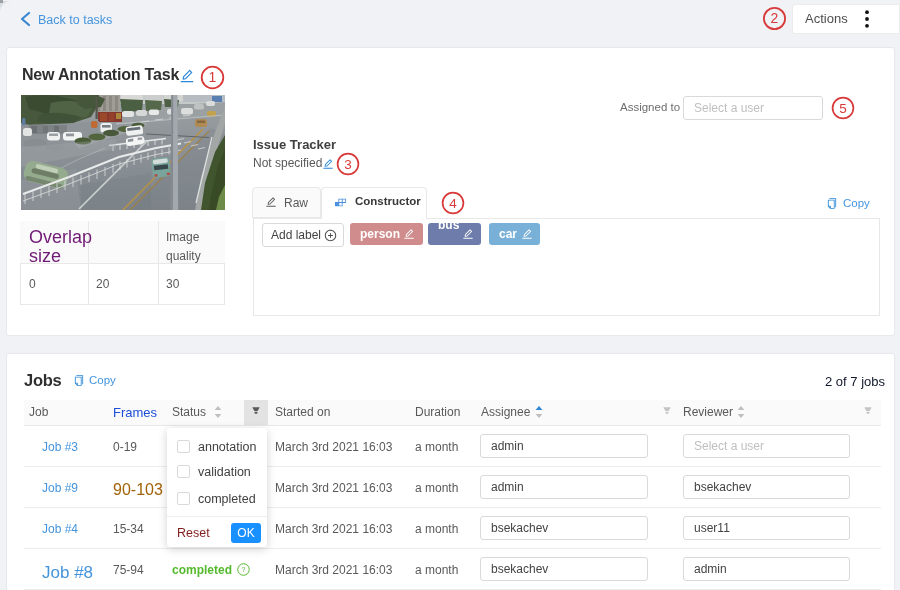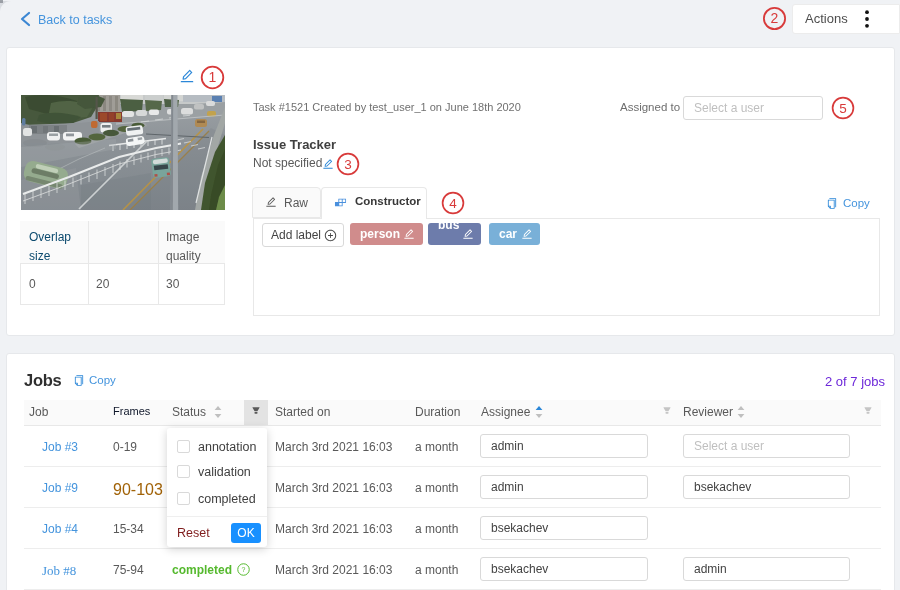--- a/index.html
+++ b/index.html
@@ -33,20 +33,21 @@
       <circle cx="3" cy="16.8" r="1.9" fill="#111"></circle>
   </svg>
 
   <svg class="numcircle" style="left:762px;top:6px" width="25" height="25" viewBox="0 0 25 25">
     <circle cx="12.5" cy="12.5" r="10.6" fill="none" stroke="#d83a3a" stroke-width="1.8"></circle>
     <text x="12.5" y="17.3" text-anchor="middle" font-size="14" fill="#d83a3a" font-family="Liberation Sans">2</text>
   </svg>
 
   <div class="card" style="left:6px;top:47px;width:889px;height:289px;"></div>
 
+  <div class="abs" style="left:22px;top:66px;font-size:16px;font-weight:bold;letter-spacing:-0.2px;color:#2f2f2f;">New Annotation Task</div>
   <svg class="abs" style="left:179px;top:68px" width="16" height="16" viewBox="0 0 1024 1024">
     <path fill="#2b87d8" d="M257.7 752c2 0 4-.2 6-.5L431.9 722c2-.4 3.9-1.3 5.3-2.8l423.9-423.9a9.96 9.96 0 000-14.1L694.9 114.9c-1.9-1.9-4.4-2.9-7.1-2.9s-5.2 1-7.1 2.9L256.8 538.8c-1.5 1.5-2.4 3.3-2.8 5.3l-29.5 168.2a33.5 33.5 0 009.4 29.8c6.6 6.4 14.9 9.9 23.8 9.9zm67.4-174.4L687.8 215l73.3 73.3-362.7 362.6-88.9 15.7 15.6-89zM880 836H144c-17.7 0-32 14.3-32 32v36c0 4.4 3.6 8 8 8h784c4.4 0 8-3.6 8-8v-36c0-17.7-14.3-32-32-32z"></path>
   </svg>
   <svg class="numcircle" style="left:200px;top:65px" width="25" height="25" viewBox="0 0 25 25">
     <circle cx="12.5" cy="12.5" r="10.8" fill="none" stroke="#d83a3a" stroke-width="1.8"></circle>
     <text x="12.5" y="17.3" text-anchor="middle" font-size="14" fill="#d83a3a" font-family="Liberation Sans">1</text>
   </svg>
 
   <svg class="abs" style="left:21px;top:95px" width="204" height="115" viewBox="0 0 204 115">
     <defs>
@@ -232,27 +233,26 @@
     <path d="M125,39 L188,42.5" stroke="#5a6065" stroke-width="1.1" fill="none" opacity="0.9"></path>
     <polygon points="150.3,0 156.5,0 157.2,115 149.8,115" fill="#a2a8ad"></polygon>
     <polygon points="150.3,0 152.2,0 151.9,115 149.8,115" fill="#83898f"></polygon>
     </g>
   </svg>
 
   <div class="abs" style="left:20px;top:221px;width:205px;height:84px;border:1px solid #e8e8e8;background:#fff;"></div>
   <div class="abs" style="left:20px;top:221px;width:205px;height:43px;background:#fafafa;border-bottom:1px solid #e8e8e8;"></div>
   <div class="abs" style="left:88px;top:221px;width:1px;height:84px;background:#e8e8e8;"></div>
   <div class="abs" style="left:158px;top:221px;width:1px;height:84px;background:#e8e8e8;"></div>
-  <div class="abs" style="left:29px;top:228px;width:52px;font-size:12px;line-height:19px;color:#0c4a6e;">Overlap size</div>
+  <div class="abs" style="left:29px;top:228px;width:52px;font-size:18px;line-height:19px;color:#701a75;">Overlap size</div>
   <div class="abs" style="left:166px;top:228px;width:52px;font-size:12px;line-height:19px;color:#595959;">Image quality</div>
   <div class="abs" style="left:29px;top:277px;font-size:12px;color:#595959;">0</div>
   <div class="abs" style="left:96px;top:277px;font-size:12px;color:#595959;">20</div>
   <div class="abs" style="left:166px;top:277px;font-size:12px;color:#595959;">30</div>
 
-  <div class="abs" style="left:253px;top:101px;font-size:11px;color:#707070;">Task #1521 Created by test_user_1 on June 18th 2020</div>
   <div class="abs" style="left:620px;top:101px;font-size:11.5px;color:#6e6e6e;">Assigned to</div>
   <div class="sel" style="left:683px;top:96px;width:140px;height:24px;">
       <span class="ph">Select a user</span>
     </div>
   <svg class="numcircle" style="left:830.5px;top:95.5px" width="24" height="24" viewBox="0 0 24 24">
     <circle cx="12" cy="12" r="10.4" fill="none" stroke="#d83a3a" stroke-width="1.7"></circle>
     <text x="12" y="16.5" text-anchor="middle" font-size="13.5" fill="#d83a3a" font-family="Liberation Sans">5</text>
   </svg>
 
   <div class="abs" style="left:253px;top:137px;font-size:13px;font-weight:bold;color:#404040;">Issue Tracker</div>
@@ -309,26 +309,26 @@
   <svg class="abs" style="left:521px;top:228px" width="12" height="12" viewBox="0 0 1024 1024">
     <path fill="#fff" d="M257.7 752c2 0 4-.2 6-.5L431.9 722c2-.4 3.9-1.3 5.3-2.8l423.9-423.9a9.96 9.96 0 000-14.1L694.9 114.9c-1.9-1.9-4.4-2.9-7.1-2.9s-5.2 1-7.1 2.9L256.8 538.8c-1.5 1.5-2.4 3.3-2.8 5.3l-29.5 168.2a33.5 33.5 0 009.4 29.8c6.6 6.4 14.9 9.9 23.8 9.9zm67.4-174.4L687.8 215l73.3 73.3-362.7 362.6-88.9 15.7 15.6-89zM880 836H144c-17.7 0-32 14.3-32 32v36c0 4.4 3.6 8 8 8h784c4.4 0 8-3.6 8-8v-36c0-17.7-14.3-32-32-32z"></path>
   </svg>
 
   <div class="card" style="left:6px;top:353px;width:889px;height:250px;"></div>
   <div class="abs" style="left:24px;top:371px;font-size:16.5px;font-weight:bold;letter-spacing:-0.3px;color:#2f2f2f;">Jobs</div>
   <svg class="abs" style="left:73px;top:374px" width="12" height="13" viewBox="0 0 1024 1024">
     <path fill="#2b87d8" d="M832 64H296c-4.4 0-8 3.6-8 8v56c0 4.4 3.6 8 8 8h496v688c0 4.4 3.6 8 8 8h56c4.4 0 8-3.6 8-8V96c0-17.7-14.3-32-32-32zM704 192H192c-17.7 0-32 14.3-32 32v530.7c0 8.5 3.4 16.6 9.4 22.6l173.3 173.3c2.2 2.2 4.7 4 7.4 5.5v1.9h4.2c3.5 1.3 7.2 2 11 2H704c17.7 0 32-14.3 32-32V224c0-17.7-14.3-32-32-32zM350 856.2L263.9 770H350v86.2zM664 888H414V746c0-22.1-17.9-40-40-40H232V264h432v624z"></path>
   </svg>
   <div class="abs" style="left:89px;top:374px;font-size:11.5px;color:#4494dd;">Copy</div>
-  <div class="abs" style="left:825px;top:374px;font-size:13px;color:#6d28d9;">2 of 7 jobs</div>
+  <div class="abs" style="left:825px;top:374px;font-size:13px;color:#0f172a;">2 of 7 jobs</div>
 
   <div class="abs" style="left:24px;top:400px;width:857px;height:26px;background:#fafafa;border-bottom:1px solid #e8e8e8;"></div>
   <div class="abs" style="left:244px;top:400px;width:24px;height:25px;background:#e3e3e3;"></div>
   <div class="abs" style="left:29px;top:405px;font-size:12px;color:#595959;">Job</div>
-  <div class="abs" style="left:113px;top:405px;font-size:11px;color:#0f172a;">Frames</div>
+  <div class="abs" style="left:113px;top:405px;font-size:13px;color:#1d4ed8;">Frames</div>
   <div class="abs" style="left:172px;top:405px;font-size:12px;color:#595959;">Status</div>
   <svg class="abs" style="left:214px;top:405px" width="8" height="14" viewBox="0 0 8 14">
     <polygon points="4,1 7.4,5 0.6,5" fill="#bfbfbf"></polygon>
       <polygon points="4,13 7.4,9 0.6,9" fill="#bfbfbf"></polygon>
   </svg>
   <svg class="abs" style="left:251px;top:406px" width="10" height="9" viewBox="0 0 1024 1024">
     <path fill="#595959" d="M349 838c0 17.7 14.3 32 32 32h262c17.7 0 32-14.3 32-32V642H349v196zm531.1-684H143.9c-24.5 0-39.8 26.7-27.5 48l221.3 376h348.8l221.3-376c12.1-21.3-3.2-48-27.7-48z"></path>
   </svg>
   <div class="abs" style="left:275px;top:405px;font-size:12px;color:#595959;">Started on</div>
   <div class="abs" style="left:415px;top:405px;font-size:12px;color:#595959;">Duration</div>
@@ -368,22 +368,23 @@
   <div class="abs" style="left:275px;top:481px;font-size:12px;color:#595959;">March 3rd 2021 16:03</div>
   <div class="abs" style="left:415px;top:481px;font-size:12px;color:#595959;">a month</div>
   <div class="sel" style="left:480px;top:475px;width:168px;height:24px;">admin</div>
   <div class="sel" style="left:683px;top:475px;width:167px;height:24px;">bsekachev</div>
 
   <div class="abs" style="left:42px;top:522px;font-size:12px;color:#4494dd;">Job #4</div>
   <div class="abs" style="left:113px;top:522px;font-size:12px;color:#595959;">15-34</div>
   <div class="abs" style="left:275px;top:522px;font-size:12px;color:#595959;">March 3rd 2021 16:03</div>
   <div class="abs" style="left:415px;top:522px;font-size:12px;color:#595959;">a month</div>
   <div class="sel" style="left:480px;top:516px;width:168px;height:24px;">bsekachev</div>
-
-  <div class="abs" style="left:42px;top:563px;font-size:13px;color:#4494dd;font-family:Liberation Serif, serif;">Job #8</div>
+  <div class="sel" style="left:683px;top:516px;width:167px;height:24px;">user11</div>
+
+  <div class="abs" style="left:42px;top:563px;font-size:17px;color:#4494dd;">Job #8</div>
   <div class="abs" style="left:113px;top:563px;font-size:12px;color:#595959;">75-94</div>
   <div class="abs" style="left:172px;top:563px;font-size:12px;font-weight:bold;color:#55b92e;">completed</div>
   <svg class="abs" style="left:237px;top:563px" width="13" height="13" viewBox="0 0 26 26">
     <circle cx="13" cy="13" r="11.5" fill="none" stroke="#55b92e" stroke-width="2"></circle>
     <text x="13" y="18" text-anchor="middle" font-size="14" fill="#55b92e" font-family="Liberation Sans">?</text>
   </svg>
   <div class="abs" style="left:275px;top:563px;font-size:12px;color:#595959;">March 3rd 2021 16:03</div>
   <div class="abs" style="left:415px;top:563px;font-size:12px;color:#595959;">a month</div>
   <div class="sel" style="left:480px;top:557px;width:168px;height:24px;">bsekachev</div>
   <div class="sel" style="left:683px;top:557px;width:167px;height:24px;">admin</div>

